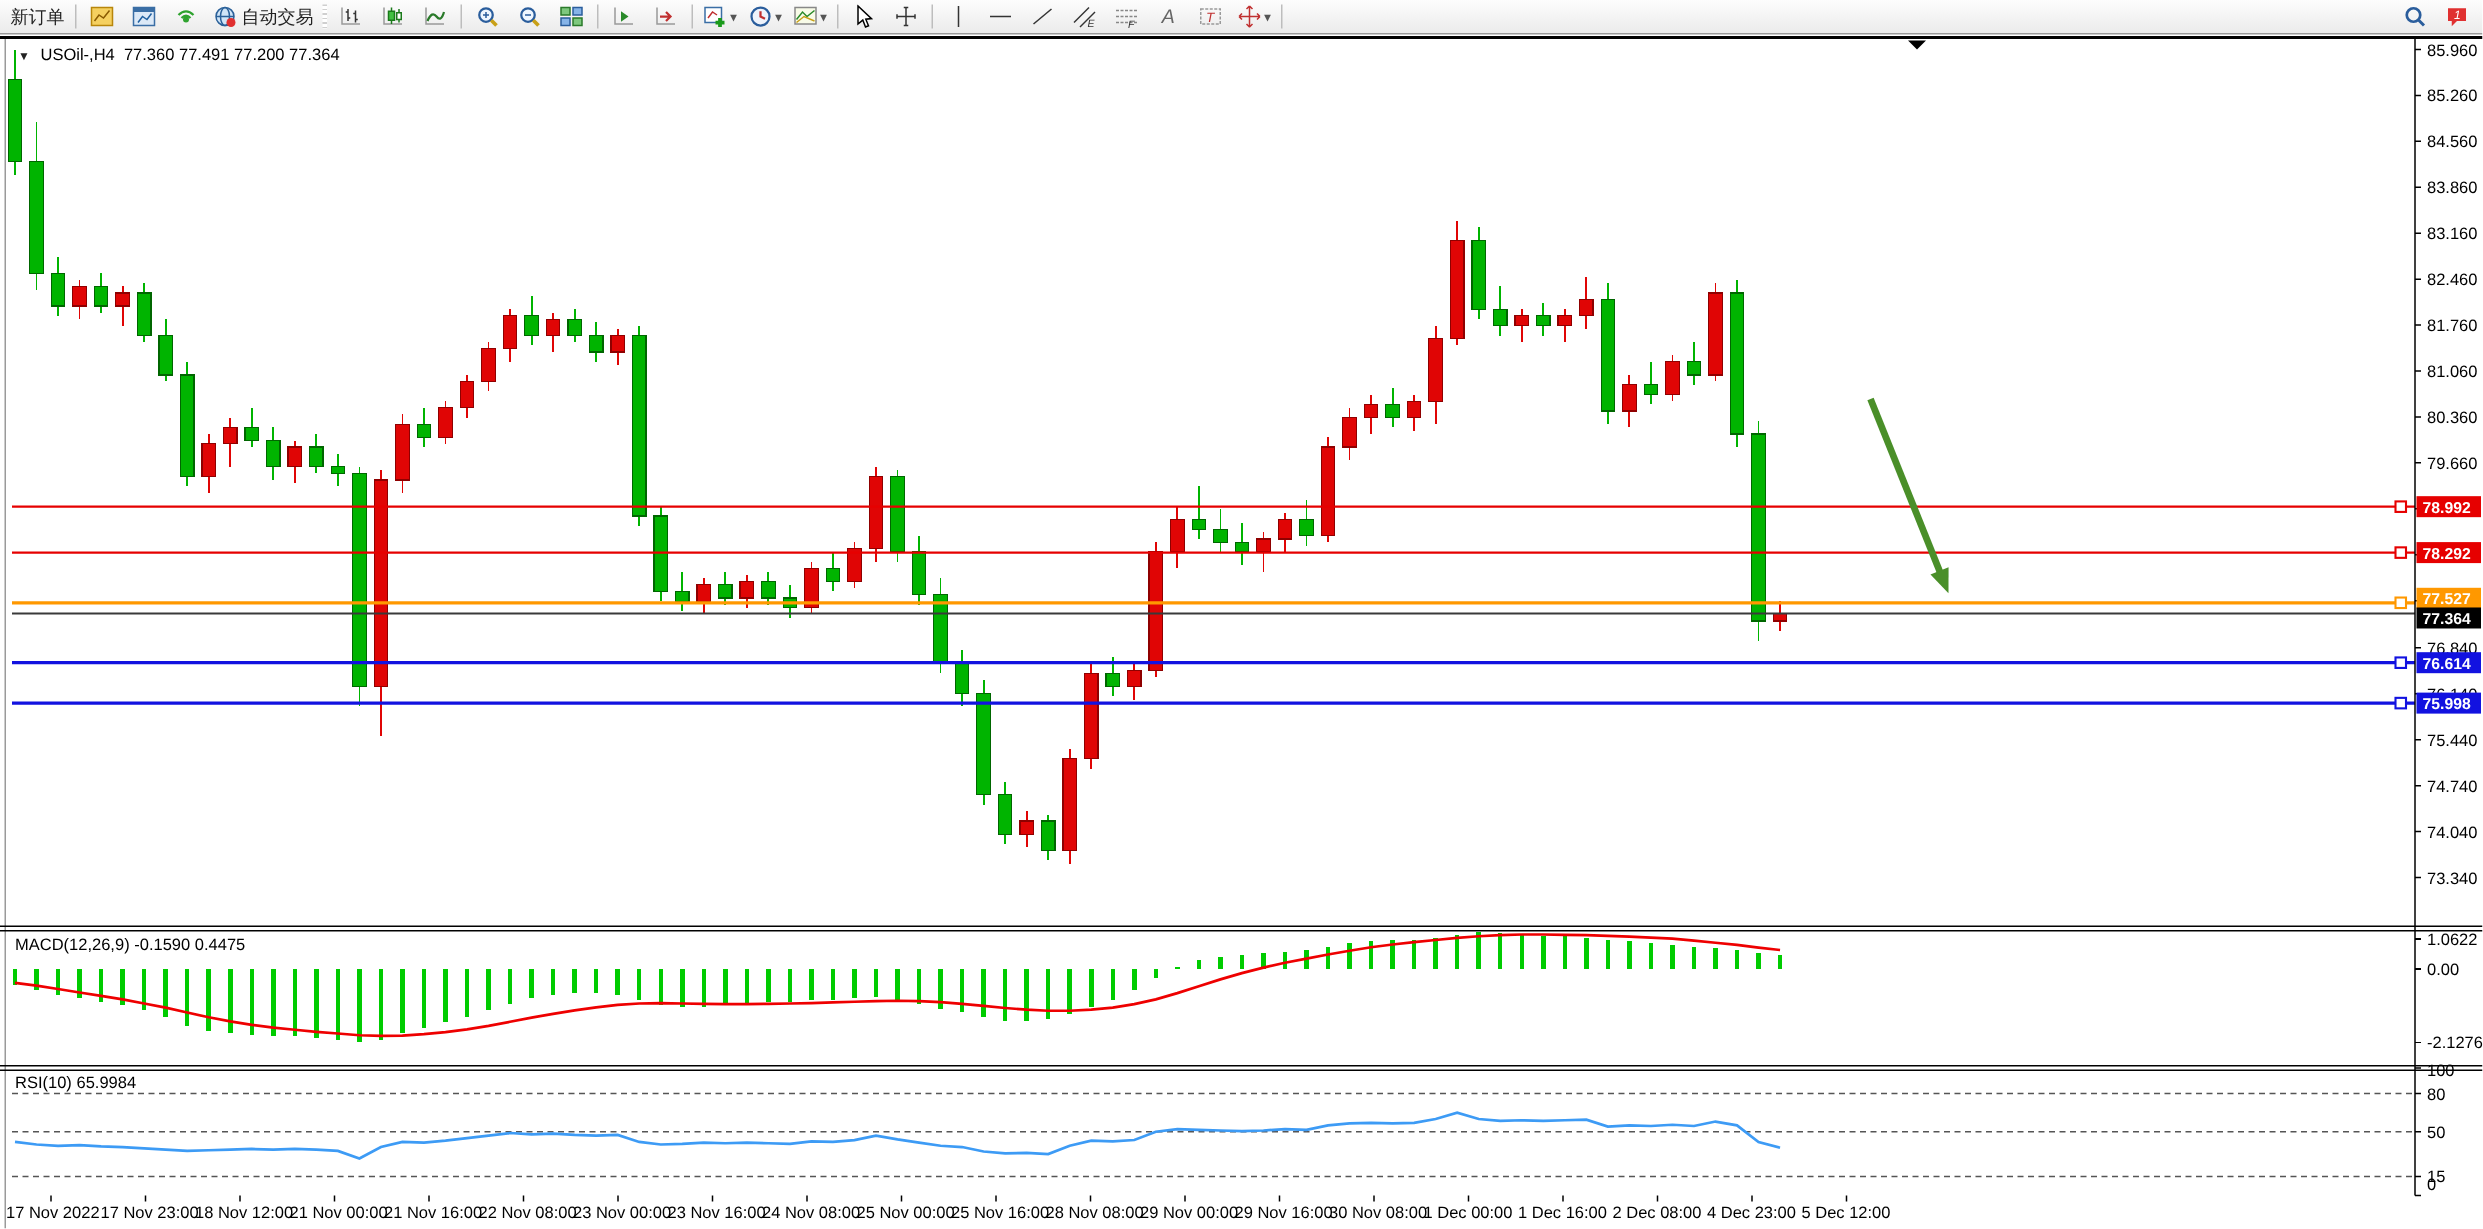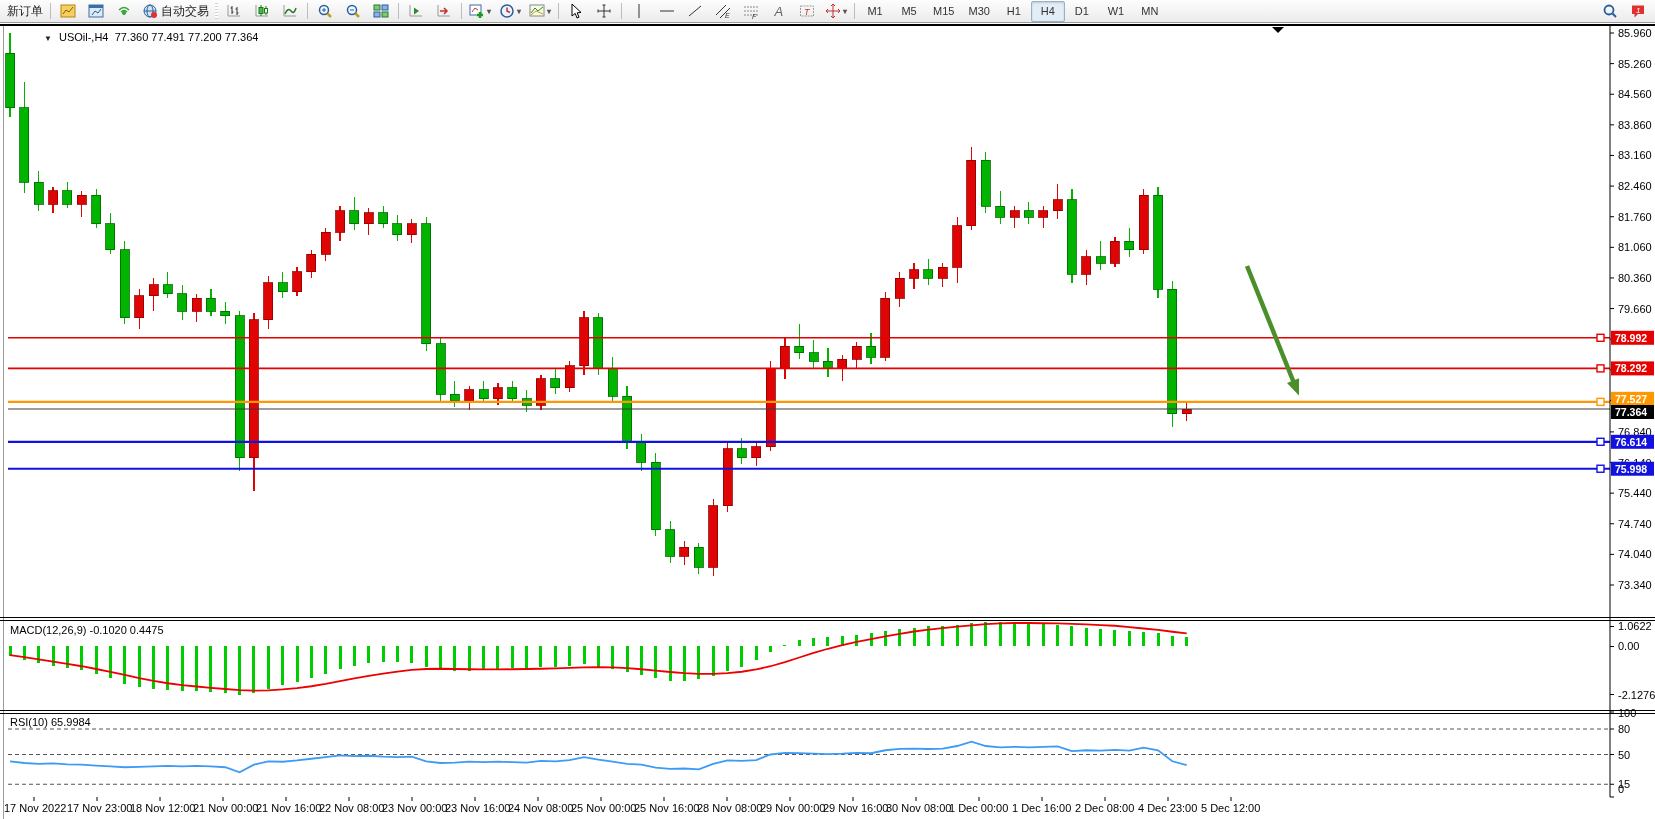--- a/index.html
+++ b/index.html
@@ -604,56 +604,45 @@
             <text x="5" y="11.5" font-size="9" fill="#c03030">T</text>
           </svg></i>
       </span>
   <span class="tbtn">
         <i class="ic"><svg width="16" height="16" viewBox="0 0 16 16">
             <path d="M8 1 V15 M1 8 H15 M8 1 L6 3 M8 1 L10 3 M8 15 L6 13 M8 15 L10 13 M1 8 L3 6 M1 8 L3 10 M15 8 L13 6 M15 8 L13 10" stroke="#c03030" fill="none"></path>
           </svg></i>
         <b class="dd">▾</b>
       </span>
   <span class="sep"></span>
-  <span id="tf-group" style="display:flex;">
-        <span class="tbtn tf">M1</span>
-        <span class="tbtn tf">M5</span>
-        <span class="tbtn tf">M15</span>
-        <span class="tbtn tf">M30</span>
-        <span class="tbtn tf">H1</span>
-        <span class="tbtn tf pressed">H4</span>
-        <span class="tbtn tf">D1</span>
-        <span class="tbtn tf">W1</span>
-        <span class="tbtn tf">MN</span>
-      </span>
   <span class="right">
     <span class="tbtn">
           <i class="ic"><svg width="16" height="16" viewBox="0 0 16 16">
               <circle cx="7" cy="7" r="4.5" fill="none" stroke="#2a5d9c" stroke-width="1.8"></circle>
               <line x1="10.5" y1="10.5" x2="14" y2="14" stroke="#2a5d9c" stroke-width="2"></line>
             </svg></i>
         </span>
     <span class="tbtn">
           <i class="ic"><svg width="16" height="16" viewBox="0 0 16 16">
               <path d="M2 2.5 h12 v8.5 h-6 l-3.5 3.5 v-3.5 h-2.5 z" fill="#e03030"></path>
               <text x="6" y="9.5" font-size="8" fill="#fff">1</text>
             </svg></i>
         </span>
   </span>
 </div>
 
-<div id="title-block" class="overlay" style="left:12px;top:31px;padding-left:32px;">
+<div id="title-block" class="overlay" style="left:12px;top:31px;">
   <span class="tri">▼</span>
   <span>USOil-,H4</span>&nbsp;
   <span>77.360 77.491 77.200 77.364</span>
 </div>
 
 <div class="overlay" style="left:10px;top:624px;">
   <span>MACD(12,26,9)</span>
-  <span>-0.1020 0.4475</span>
+  <span>-0.1590 0.4475</span>
 </div>
 
 <div class="overlay" style="left:10px;top:716px;">
   <span>RSI(10)</span>
   <span>65.9984</span>
 </div>
 
 </div>
 
 </body></html>

